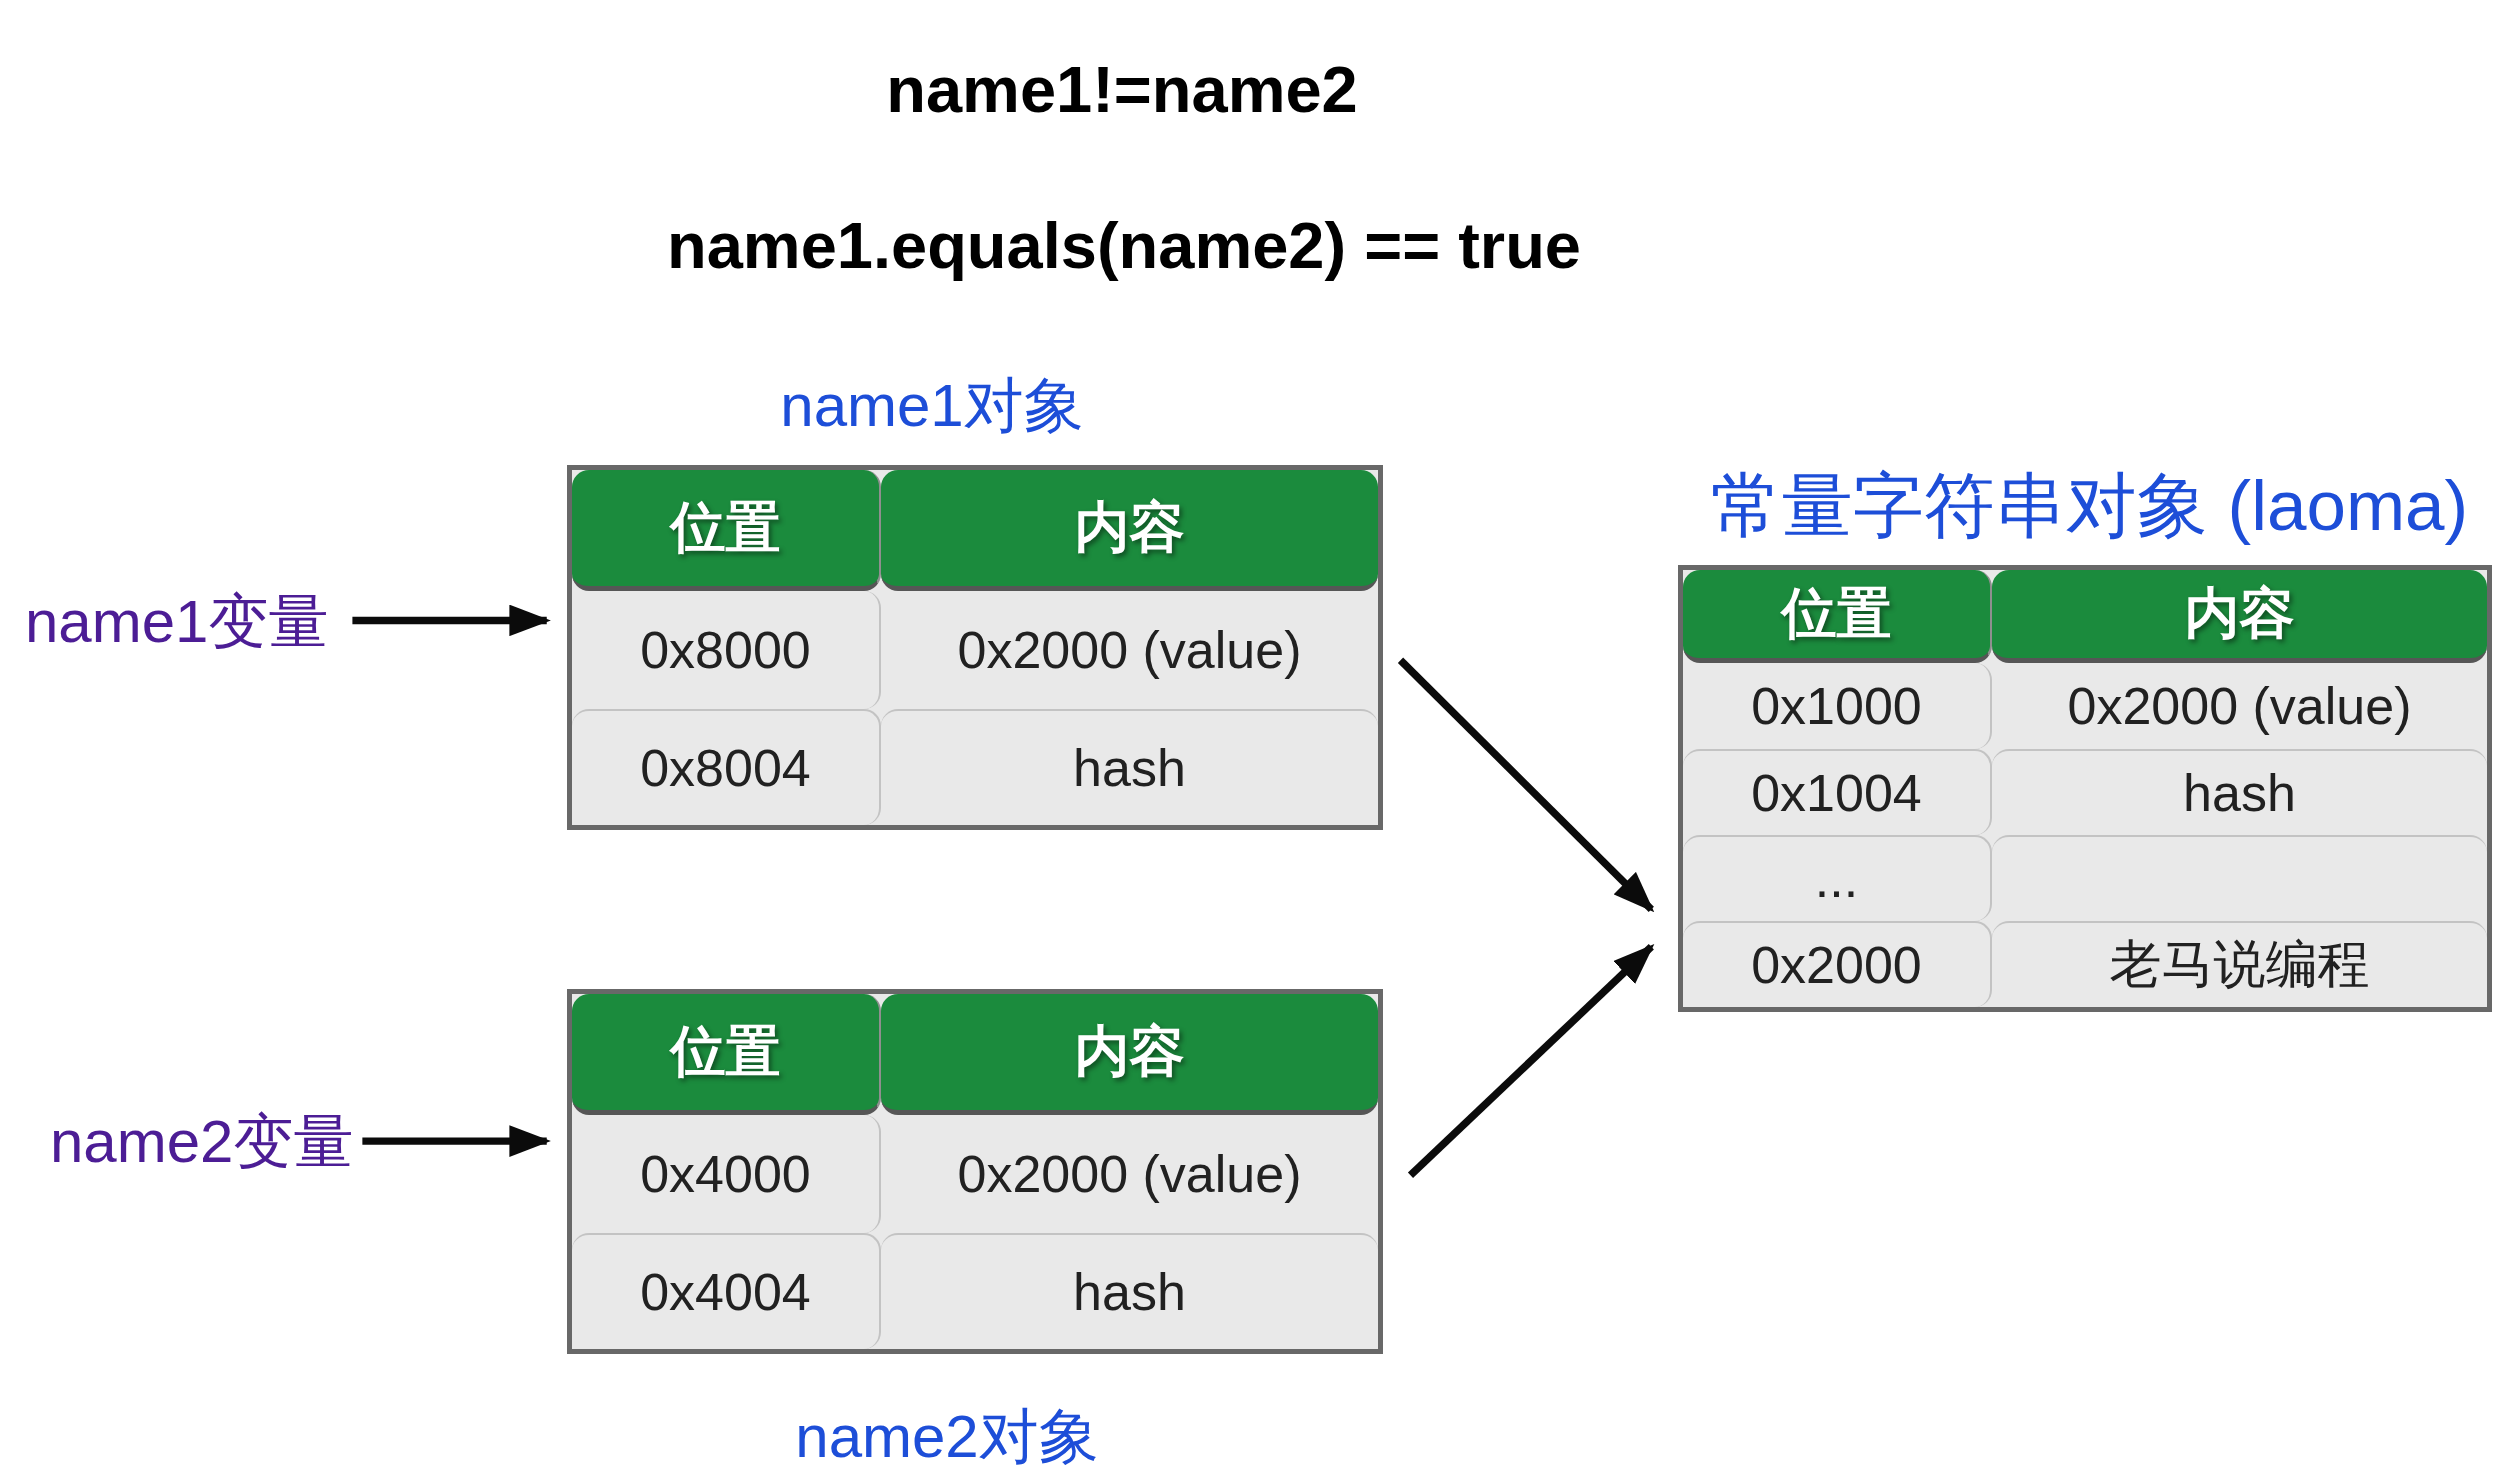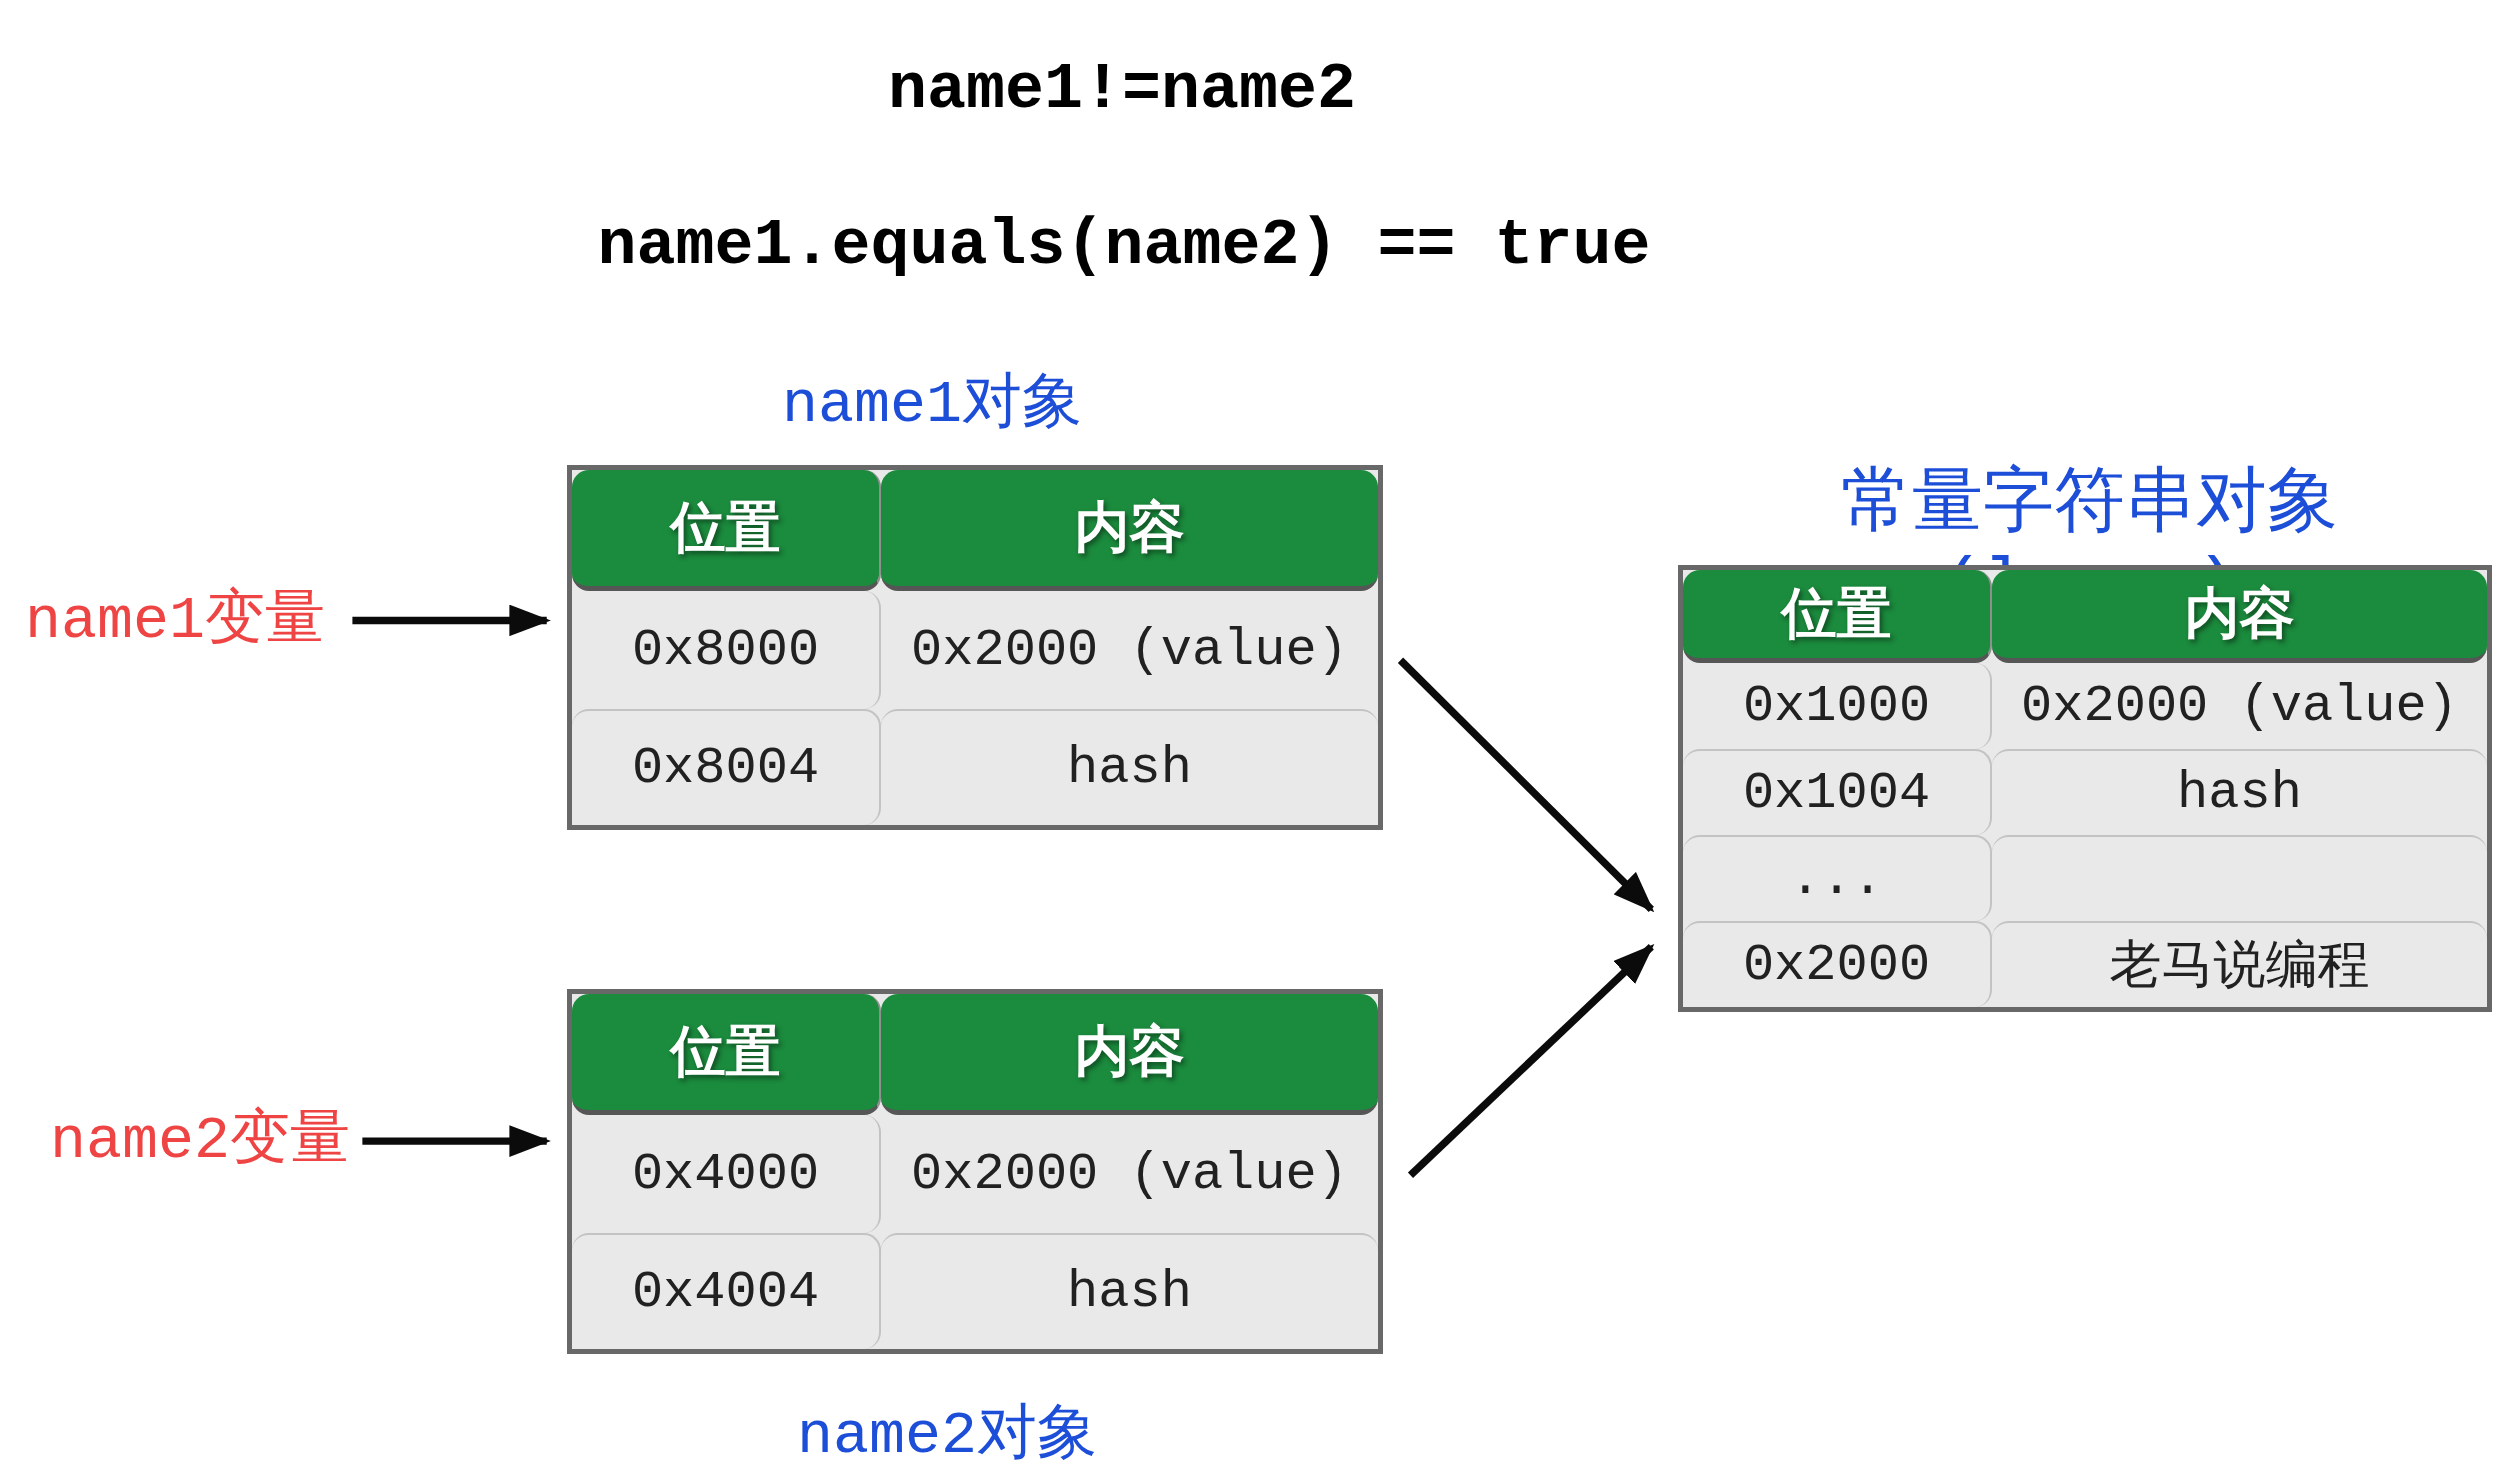--- a/index.html
+++ b/index.html
@@ -7,21 +7,20 @@
     padding: 0;
     background: #ffffff;
     font-family: "Liberation Sans", "DejaVu Sans", sans-serif;
   }
   #canvas {
     position: relative;
     width: 2512px;
     height: 1470px;
     background: #ffffff;
     overflow: hidden;
-    font-family: Liberation Mono, monospace;
   }
 
   
   .headline {
     position: absolute;
     width: 1662px;
     text-align: center;
     font-weight: bold;
     font-size: 65px;
     line-height: 1.15;
@@ -40,21 +39,21 @@
     color: #1d4ed8;
   }
   #cap-name1  { left: 565px;  top: 371px;  width: 734px; }
   #cap-name2  { left: 539px;  top: 1402px; width: 816px; }
   #cap-const  { left: 1674px; top: 465px;  width: 831px; font-size: 71px; }
 
   .pointer-label {
     position: absolute;
     font-size: 60px;
     line-height: 1.15;
-    color: #ef4444;
+    color: #4c1d95;
     white-space: nowrap;
   }
   #ptr-name1 { left: 25px; top: 587px; }
   #ptr-name2 { left: 50px; top: 1107px; }
 
   
   .memtable {
     position: absolute;
     display: grid;
     grid-template-columns: 309px 1fr;

